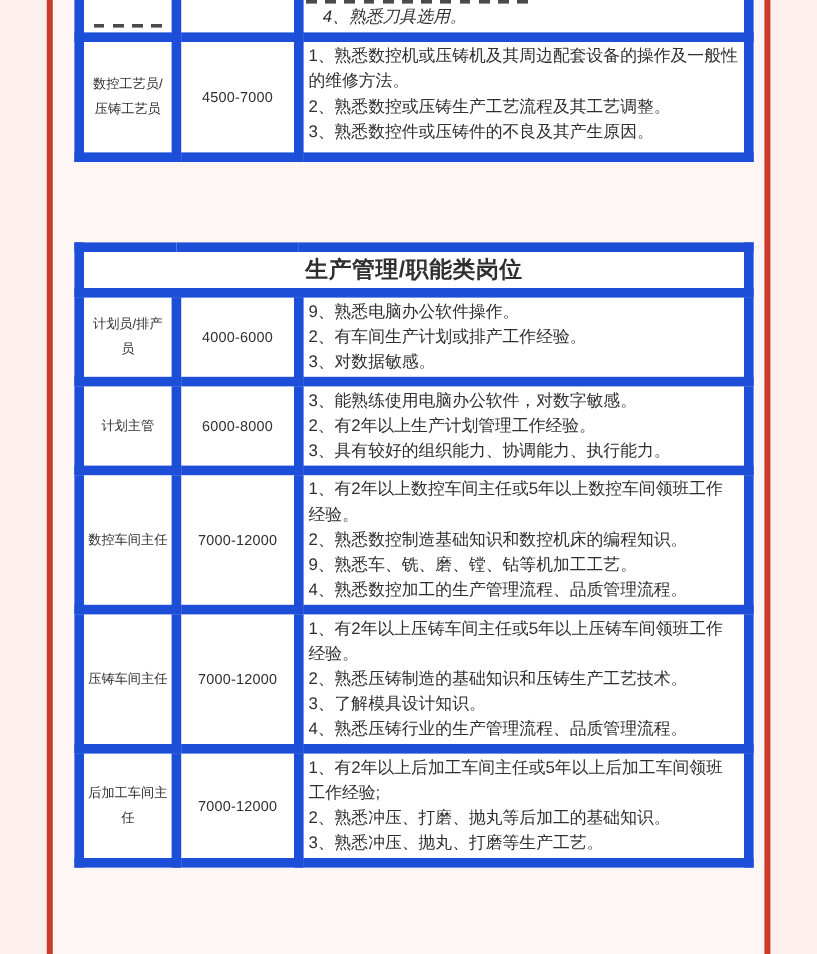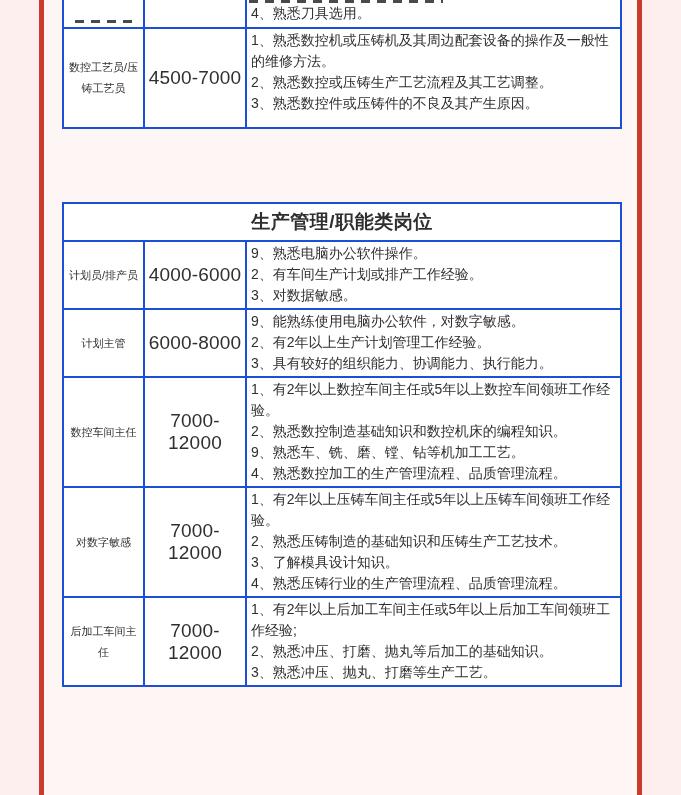--- a/index.html
+++ b/index.html
@@ -19,44 +19,44 @@
   table.jobs {
     position:absolute;
     left:62px;
     width:558px;
     border-collapse:collapse;
     background:#ffffff;
     table-layout:fixed;
   }
   #table1 { top:0; }
   #table2 { top:202px; }
-  td { border:2px solid #1d4ed8; vertical-align:middle; }
+  td { border:8px solid #1d4ed8; vertical-align:middle; }
   #table1 tr.partial-row td { border-top:none; }
 
   .pos-cell  { text-align:center; font-size:11px; line-height:21px; padding:2px 3px; }
-  .sal-cell  { text-align:center; font-size:19px; letter-spacing:0.2px; }
+  .sal-cell  { text-align:center; font-size:12px; letter-spacing:0.2px; }
   .req-cell  { font-size:14px; line-height:21px; padding:1px 4px 2px 4px; vertical-align:top; position:relative; }
   .req-line  { white-space:normal; }
 
   .title-cell {
     text-align:center; font-weight:bold; font-size:19px;
     height:38px; letter-spacing:0.5px;margin-left:14px;
   }
   .hdr-cell { text-align:center; font-weight:bold; font-size:15px; line-height:20px; }
 
   
   tr.partial-row td { height:23px; overflow:hidden; }
   .clip-box { display:flex; flex-direction:column; justify-content:flex-end; height:23px; overflow:hidden; }
   .stroke-remnant {
     height:3px; margin-bottom:1px;
     background:repeating-linear-gradient(90deg,#4a4a4a 0 9px, transparent 9px 16px);
   }
   .stroke-remnant.left-cell { width:58px; margin:0 auto 2px auto; }
   .stroke-remnant.req { width:52%; margin-left:2px; }
-  .partial-req-text { font-size:14px; line-height:19px; padding-left:4px; }
+  .partial-req-text { font-size:14px; line-height:19px; padding-left:16px;font-style:italic; }
 
   
   .corner-marker {
     position:absolute; top:0; left:0; width:0; height:0;
     border-top:8px solid #1e6b38; border-right:8px solid transparent;
   }
 </style>
 </head>
 <body>
 
@@ -113,37 +113,37 @@
     <td class="req-cell">
       <div class="req-line">9、熟悉电脑办公软件操作。</div>
       <div class="req-line">2、有车间生产计划或排产工作经验。</div>
       <div class="req-line">3、对数据敏感。</div>
     </td>
   </tr>
   <tr>
     <td class="pos-cell" style="height:64px">计划主管</td>
     <td class="sal-cell">6000-8000</td>
     <td class="req-cell">
-      <div class="req-line">9、能熟练使用电脑办公软件，对数字敏感。</div>
+      <div class="req-line">3、能熟练使用电脑办公软件，对数字敏感。</div>
       <div class="req-line">2、有2年以上生产计划管理工作经验。</div>
       <div class="req-line">3、具有较好的组织能力、协调能力、执行能力。</div>
     </td>
   </tr>
   <tr>
     <td class="pos-cell" style="height:103px">数控车间主任</td>
     <td class="sal-cell">7000-12000</td>
     <td class="req-cell">
       <div class="req-line">1、有2年以上数控车间主任或5年以上数控车间领班工作经验。</div>
       <div class="req-line">2、熟悉数控制造基础知识和数控机床的编程知识。</div>
       <div class="req-line">9、熟悉车、铣、磨、镗、钻等机加工工艺。</div>
       <div class="req-line">4、熟悉数控加工的生产管理流程、品质管理流程。</div>
     </td>
   </tr>
   <tr>
-    <td class="pos-cell" style="height:105px">对数字敏感</td>
+    <td class="pos-cell" style="height:105px">压铸车间主任</td>
     <td class="sal-cell">7000-12000</td>
     <td class="req-cell">
       <div class="req-line">1、有2年以上压铸车间主任或5年以上压铸车间领班工作经验。</div>
       <div class="req-line">2、熟悉压铸制造的基础知识和压铸生产工艺技术。</div>
       <div class="req-line">3、了解模具设计知识。</div>
       <div class="req-line">4、熟悉压铸行业的生产管理流程、品质管理流程。</div>
     </td>
   </tr>
   <tr>
     <td class="pos-cell" style="height:86px">后加工车间主任</td>

